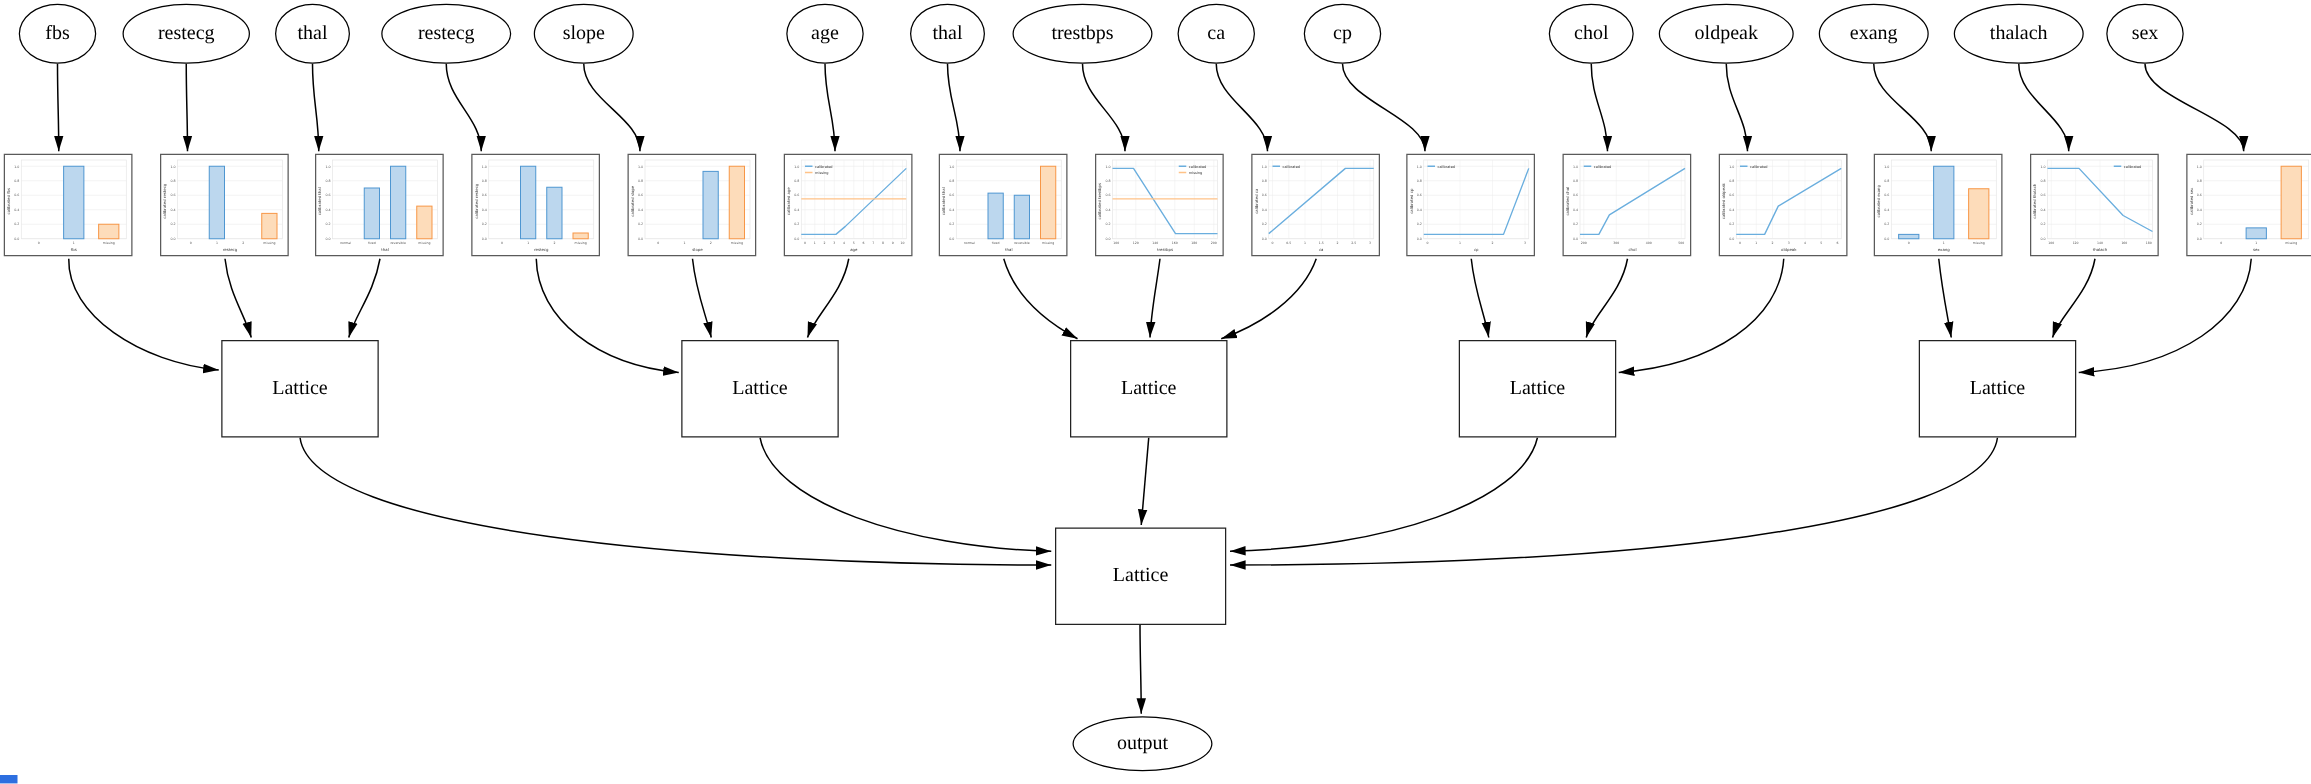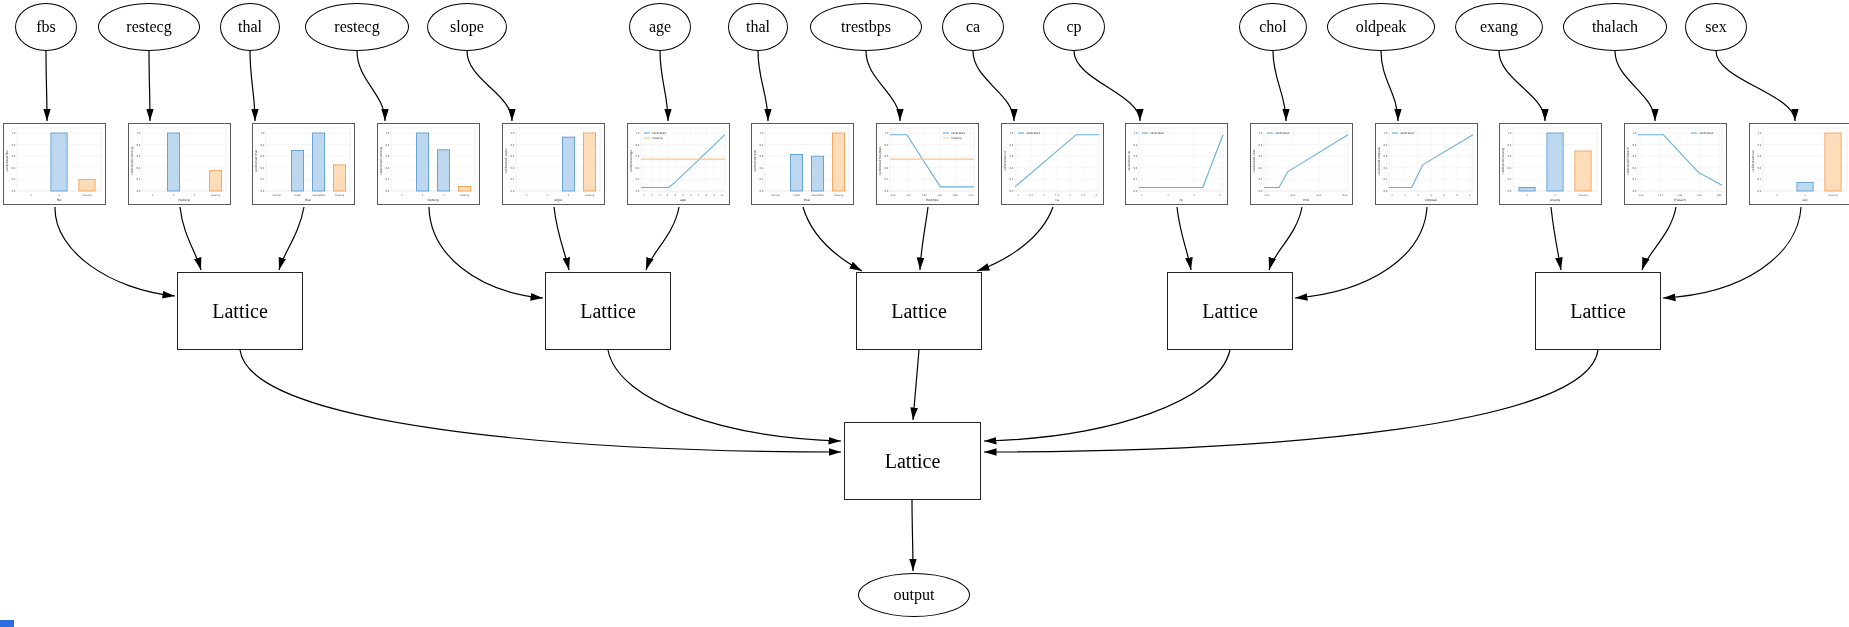--- a/index.html
+++ b/index.html
@@ -2,21 +2,21 @@
 <html><head>
 <meta charset="utf-8">
 <style>
   html,body{margin:0;padding:0;background:#fff;}
   #canvas{position:relative;width:1849px;height:627px;background:#fff;overflow:hidden;
           font-family:"Liberation Serif","DejaVu Serif",serif;color:#000;}
   #edges{position:absolute;left:0;top:0;pointer-events:none;}
   .fnode{position:absolute;border:1.2px solid #000;border-radius:50%;background:#fff;
          display:flex;align-items:center;justify-content:center;font-size:16px;box-sizing:border-box;}
   .box{position:absolute;border:1.6px solid #222;background:#fff;display:flex;align-items:center;
-       justify-content:center;font-size:20px;box-sizing:border-box;}
+       justify-content:center;font-size:16px;box-sizing:border-box;}
   .chart{position:absolute;border:1.5px solid #5a5a5a;background:#fff;box-sizing:border-box;}
   .artifact{position:absolute;left:0;bottom:0;width:14px;height:7px;}
 </style>
 </head>
 <body>
 
 <div id="canvas">
   <svg id="edges" width="1849" height="627">
     <defs>
       <marker id="arrow" viewBox="0 0 13 9" refX="12.5" refY="4.5" markerWidth="13" markerHeight="9" markerUnits="userSpaceOnUse" orient="auto">

